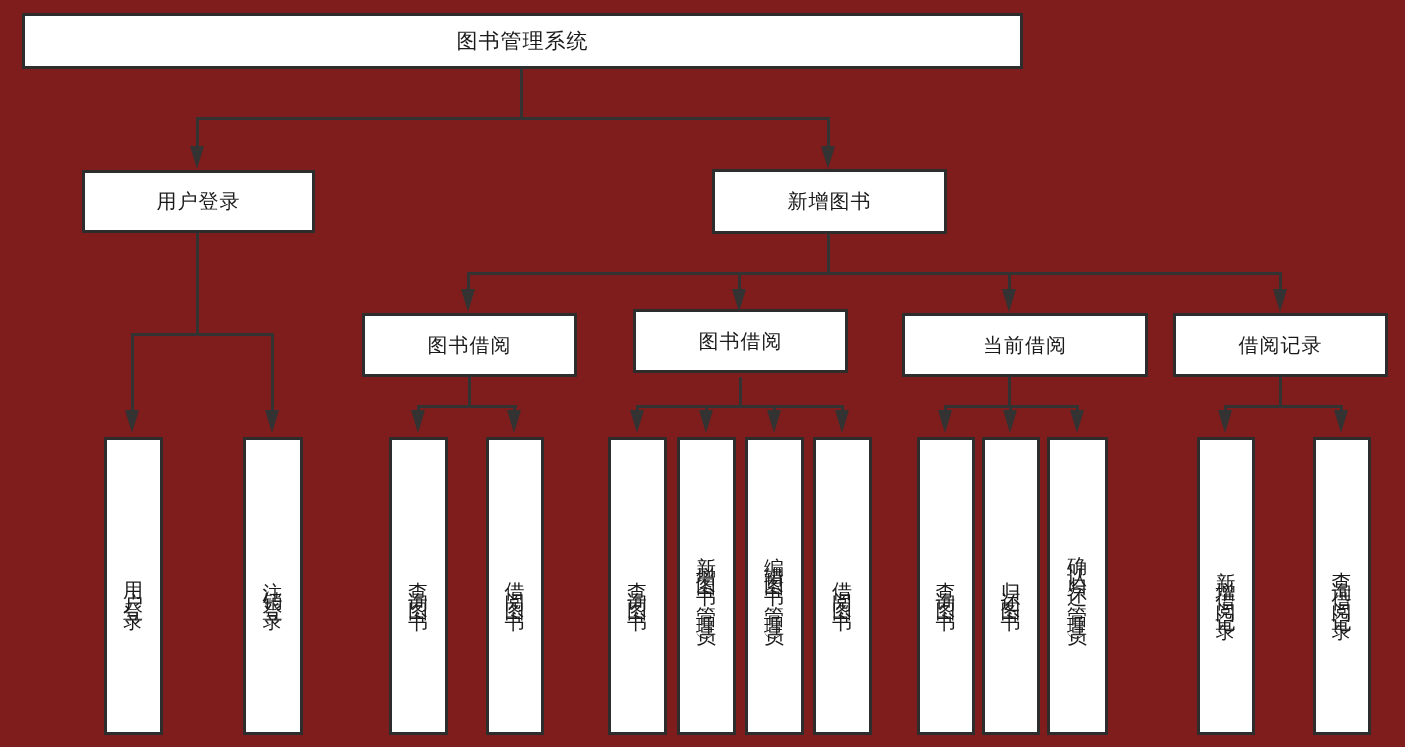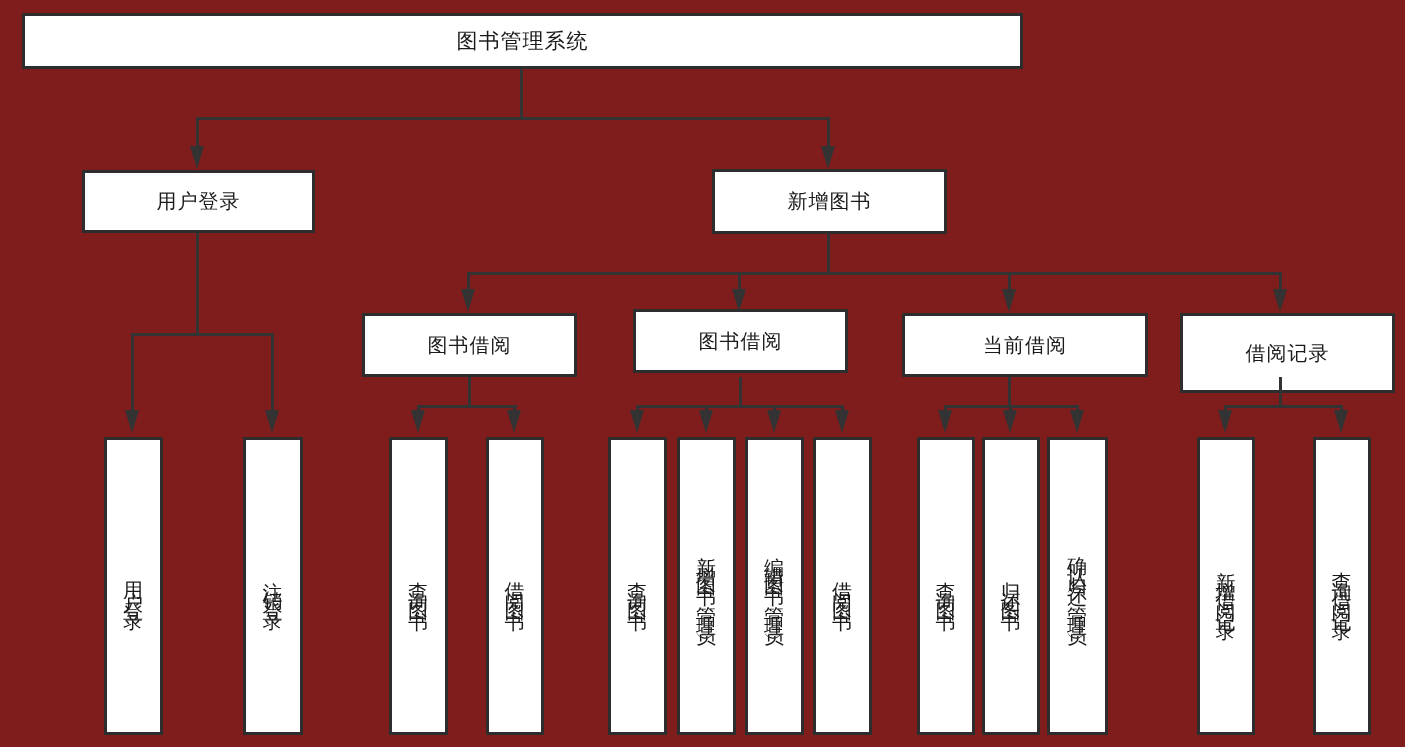--- a/index.html
+++ b/index.html
@@ -92,21 +92,21 @@
   </div>
 
   <div class="box" style="left: 633px; top: 309px; width: 215px; height: 64px; border-color: rgb(45, 45, 45); background: rgb(255, 255, 255); color: rgb(26, 26, 26);">
     <span class="hlabel">图书借阅</span>
   </div>
 
   <div class="box" style="left: 902px; top: 313px; width: 246px; height: 64px; border-color: rgb(45, 45, 45); background: rgb(255, 255, 255); color: rgb(26, 26, 26);">
     <span class="hlabel">当前借阅</span>
   </div>
 
-  <div class="box" style="left: 1173px; top: 313px; width: 215px; height: 80px; border-color: rgb(45, 45, 45); background: rgb(255, 255, 255); color: rgb(26, 26, 26); margin-left: 7px;">
+  <div class="box" style="left: 1173px; top: 313px; width: 215px; height: 64px; border-color: rgb(45, 45, 45); background: rgb(255, 255, 255); color: rgb(26, 26, 26);">
     <span class="hlabel">借阅记录</span>
   </div>
 
   <div class="leaf" style="left: 104px; width: 59px; border-color: rgb(45, 45, 45); background: rgb(255, 255, 255); color: rgb(26, 26, 26);">
     <span class="vlabel">用户登录</span>
   </div>
   <div class="leaf" style="left: 243px; width: 60px; border-color: rgb(45, 45, 45); background: rgb(255, 255, 255); color: rgb(26, 26, 26);">
     <span class="vlabel">注销登录</span>
   </div>
 

